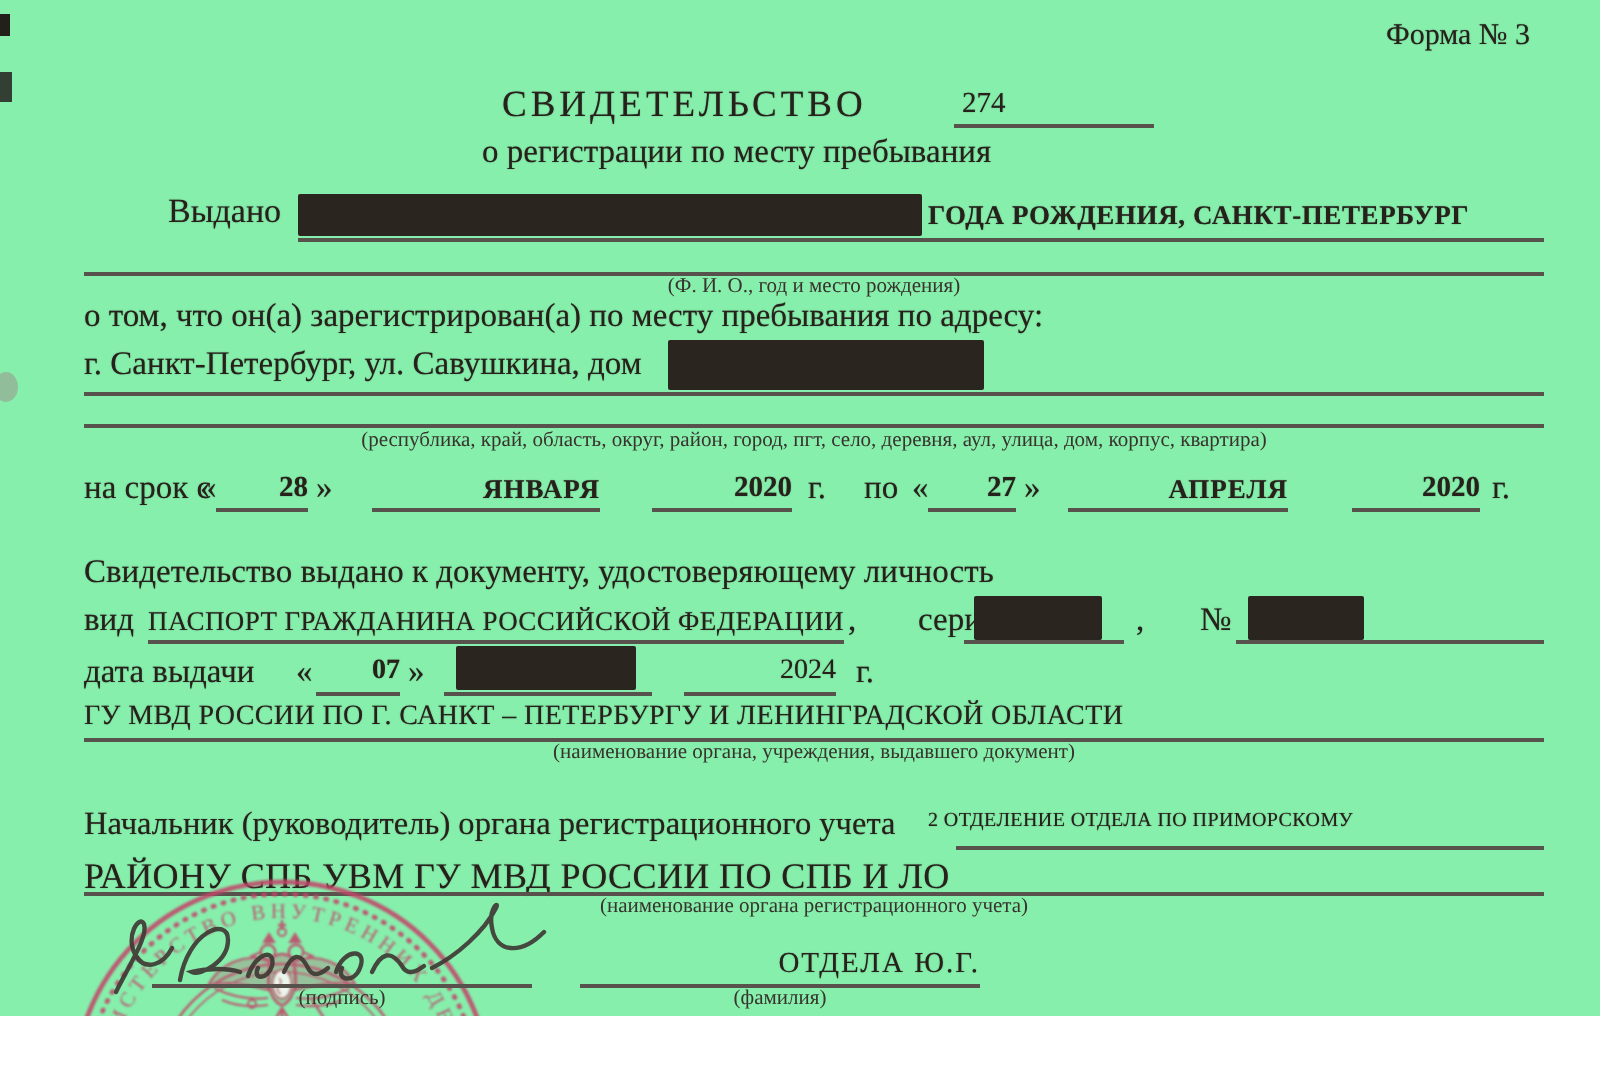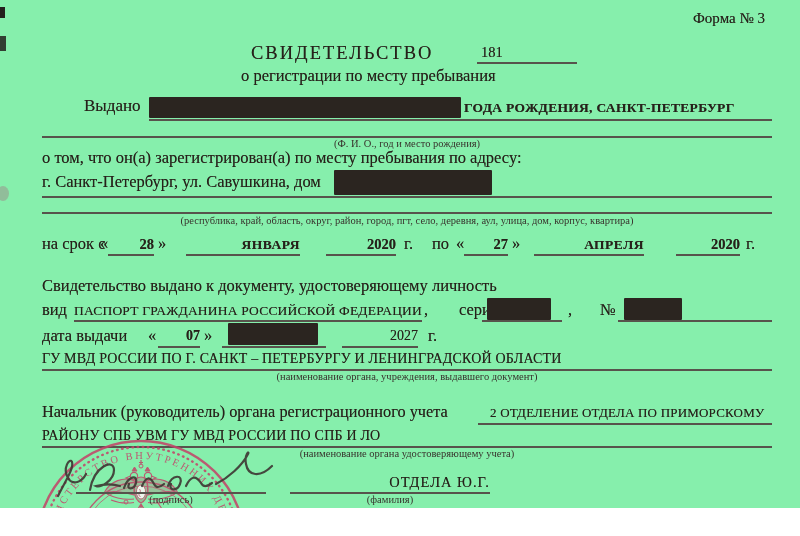--- a/index.html
+++ b/index.html
@@ -25,21 +25,21 @@
 
 <div id="page">
 
   <div class="abs" style="left:0;top:7px;width:5px;height:11px;background:#23201c;"></div>
   <div class="abs" style="left:0;top:36px;width:6px;height:15px;background:#23201c;opacity:.85;"></div>
   <div class="abs" style="left:-3px;top:186px;width:12px;height:15px;background:#9a948c;opacity:.55;border-radius:50%;"></div>
 
   <div class="txt soft" style="left:640px;top:10px;width:125px;text-align:right;font-size:15px;">Форма № 3</div>
 
   <div class="txt soft" style="left:251px;top:43px;font-size:18.5px;letter-spacing:2px;">СВИДЕТЕЛЬСТВО</div>
-  <div class="txt soft" style="left:481px;top:44px;font-size:14.5px;">181</div>
+  <div class="txt soft" style="left:481px;top:44px;font-size:14.5px;">274</div>
   <div class="line" style="left:477px;top:62px;width:100px;"></div>
   <div class="txt soft" style="left:241px;top:66px;font-size:16.5px;">о регистрации по месту пребывания</div>
 
   <div class="txt soft" style="left:84px;top:96px;font-size:17px;">Выдано</div>
   <div class="redact" style="left:149px;top:97px;width:312px;height:21px;"></div>
   <div class="txt soft" style="left:464px;top:100px;font-size:13.5px;font-weight:bold;letter-spacing:0.3px;">ГОДА РОЖДЕНИЯ, САНКТ-ПЕТЕРБУРГ</div>
   <div class="line" style="left:149px;top:119px;width:623px;"></div>
 
   <div class="line" style="left:42px;top:136px;width:730px;"></div>
   <div class="caption" style="left:42px;top:138px;width:730px;">(Ф. И. О., год и место рождения)</div>
@@ -87,34 +87,34 @@
   <div class="redact" style="left:624px;top:298px;width:58px;height:22px;"></div>
   <div class="line" style="left:618px;top:320px;width:154px;"></div>
 
   <div class="txt soft" style="left:42px;top:326px;font-size:16.5px;">дата выдачи</div>
   <div class="txt soft" style="left:148px;top:326px;font-size:16.5px;">«</div>
   <div class="blank soft" style="left:158px;top:328px;width:42px;font-size:14px;">07</div>
   <div class="line" style="left:158px;top:346px;width:42px;"></div>
   <div class="txt soft" style="left:204px;top:326px;font-size:16.5px;">»</div>
   <div class="redact" style="left:228px;top:323px;width:90px;height:22px;"></div>
   <div class="line" style="left:222px;top:346px;width:104px;"></div>
-  <div class="blank soft" style="left:342px;top:328px;width:76px;font-size:14px;font-weight:normal;">2027</div>
+  <div class="blank soft" style="left:342px;top:328px;width:76px;font-size:14px;font-weight:normal;">2024</div>
   <div class="line" style="left:342px;top:346px;width:76px;"></div>
   <div class="txt soft" style="left:428px;top:326px;font-size:16.5px;">г.</div>
 
   <div class="txt soft caps" style="left:42px;top:351px;font-size:14px;">ГУ МВД РОССИИ ПО Г. САНКТ – ПЕТЕРБУРГУ И ЛЕНИНГРАДСКОЙ ОБЛАСТИ</div>
   <div class="line" style="left:42px;top:369px;width:730px;"></div>
   <div class="caption" style="left:42px;top:371px;width:730px;">(наименование органа, учреждения, выдавшего документ)</div>
 
   <div class="txt soft" style="left:42px;top:402px;font-size:16.3px;">Начальник (руководитель) органа регистрационного учета</div>
-  <div class="txt soft caps" style="left:490px;top:405px;font-size:13px;">2 ОТДЕЛЕНИЕ ОТДЕЛА  ПО ПРИМОРСКОМУ</div>
+  <div class="txt soft caps" style="left:464px;top:405px;font-size:10px;">2 ОТДЕЛЕНИЕ ОТДЕЛА  ПО ПРИМОРСКОМУ</div>
   <div class="line" style="left:478px;top:423px;width:294px;"></div>
-  <div class="txt soft caps" style="left:42px;top:428px;font-size:14px;">РАЙОНУ СПБ УВМ ГУ МВД РОССИИ ПО СПБ И ЛО</div>
+  <div class="txt soft caps" style="left:42px;top:428px;font-size:18px;">РАЙОНУ СПБ УВМ ГУ МВД РОССИИ ПО СПБ И ЛО</div>
   <div class="line" style="left:42px;top:446px;width:730px;"></div>
-  <div class="caption" style="left:42px;top:448px;width:730px;">(наименование органа удостоверяющему учета)</div>
+  <div class="caption" style="left:42px;top:448px;width:730px;">(наименование органа регистрационного учета)</div>
 
   <svg class="abs" style="left:26px;top:430px;" width="230" height="230" viewBox="0 0 230 230">
     <defs>
       <filter id="sblur" x="-10%" y="-10%" width="120%" height="120%">
           <feGaussianBlur stdDeviation="0.55"></feGaussianBlur>
         </filter>
       <path id="ringPath" d="M 29,115 A 86,86 0 1 1 201,115 A 86,86 0 1 1 29,115" fill="none"></path>
       <path id="numPath" d="M 62,103 Q 115,114 168,103" fill="none"></path>
     </defs>
     <g filter="url(#sblur)" opacity="0.88" stroke="#c2476b" fill="none">

